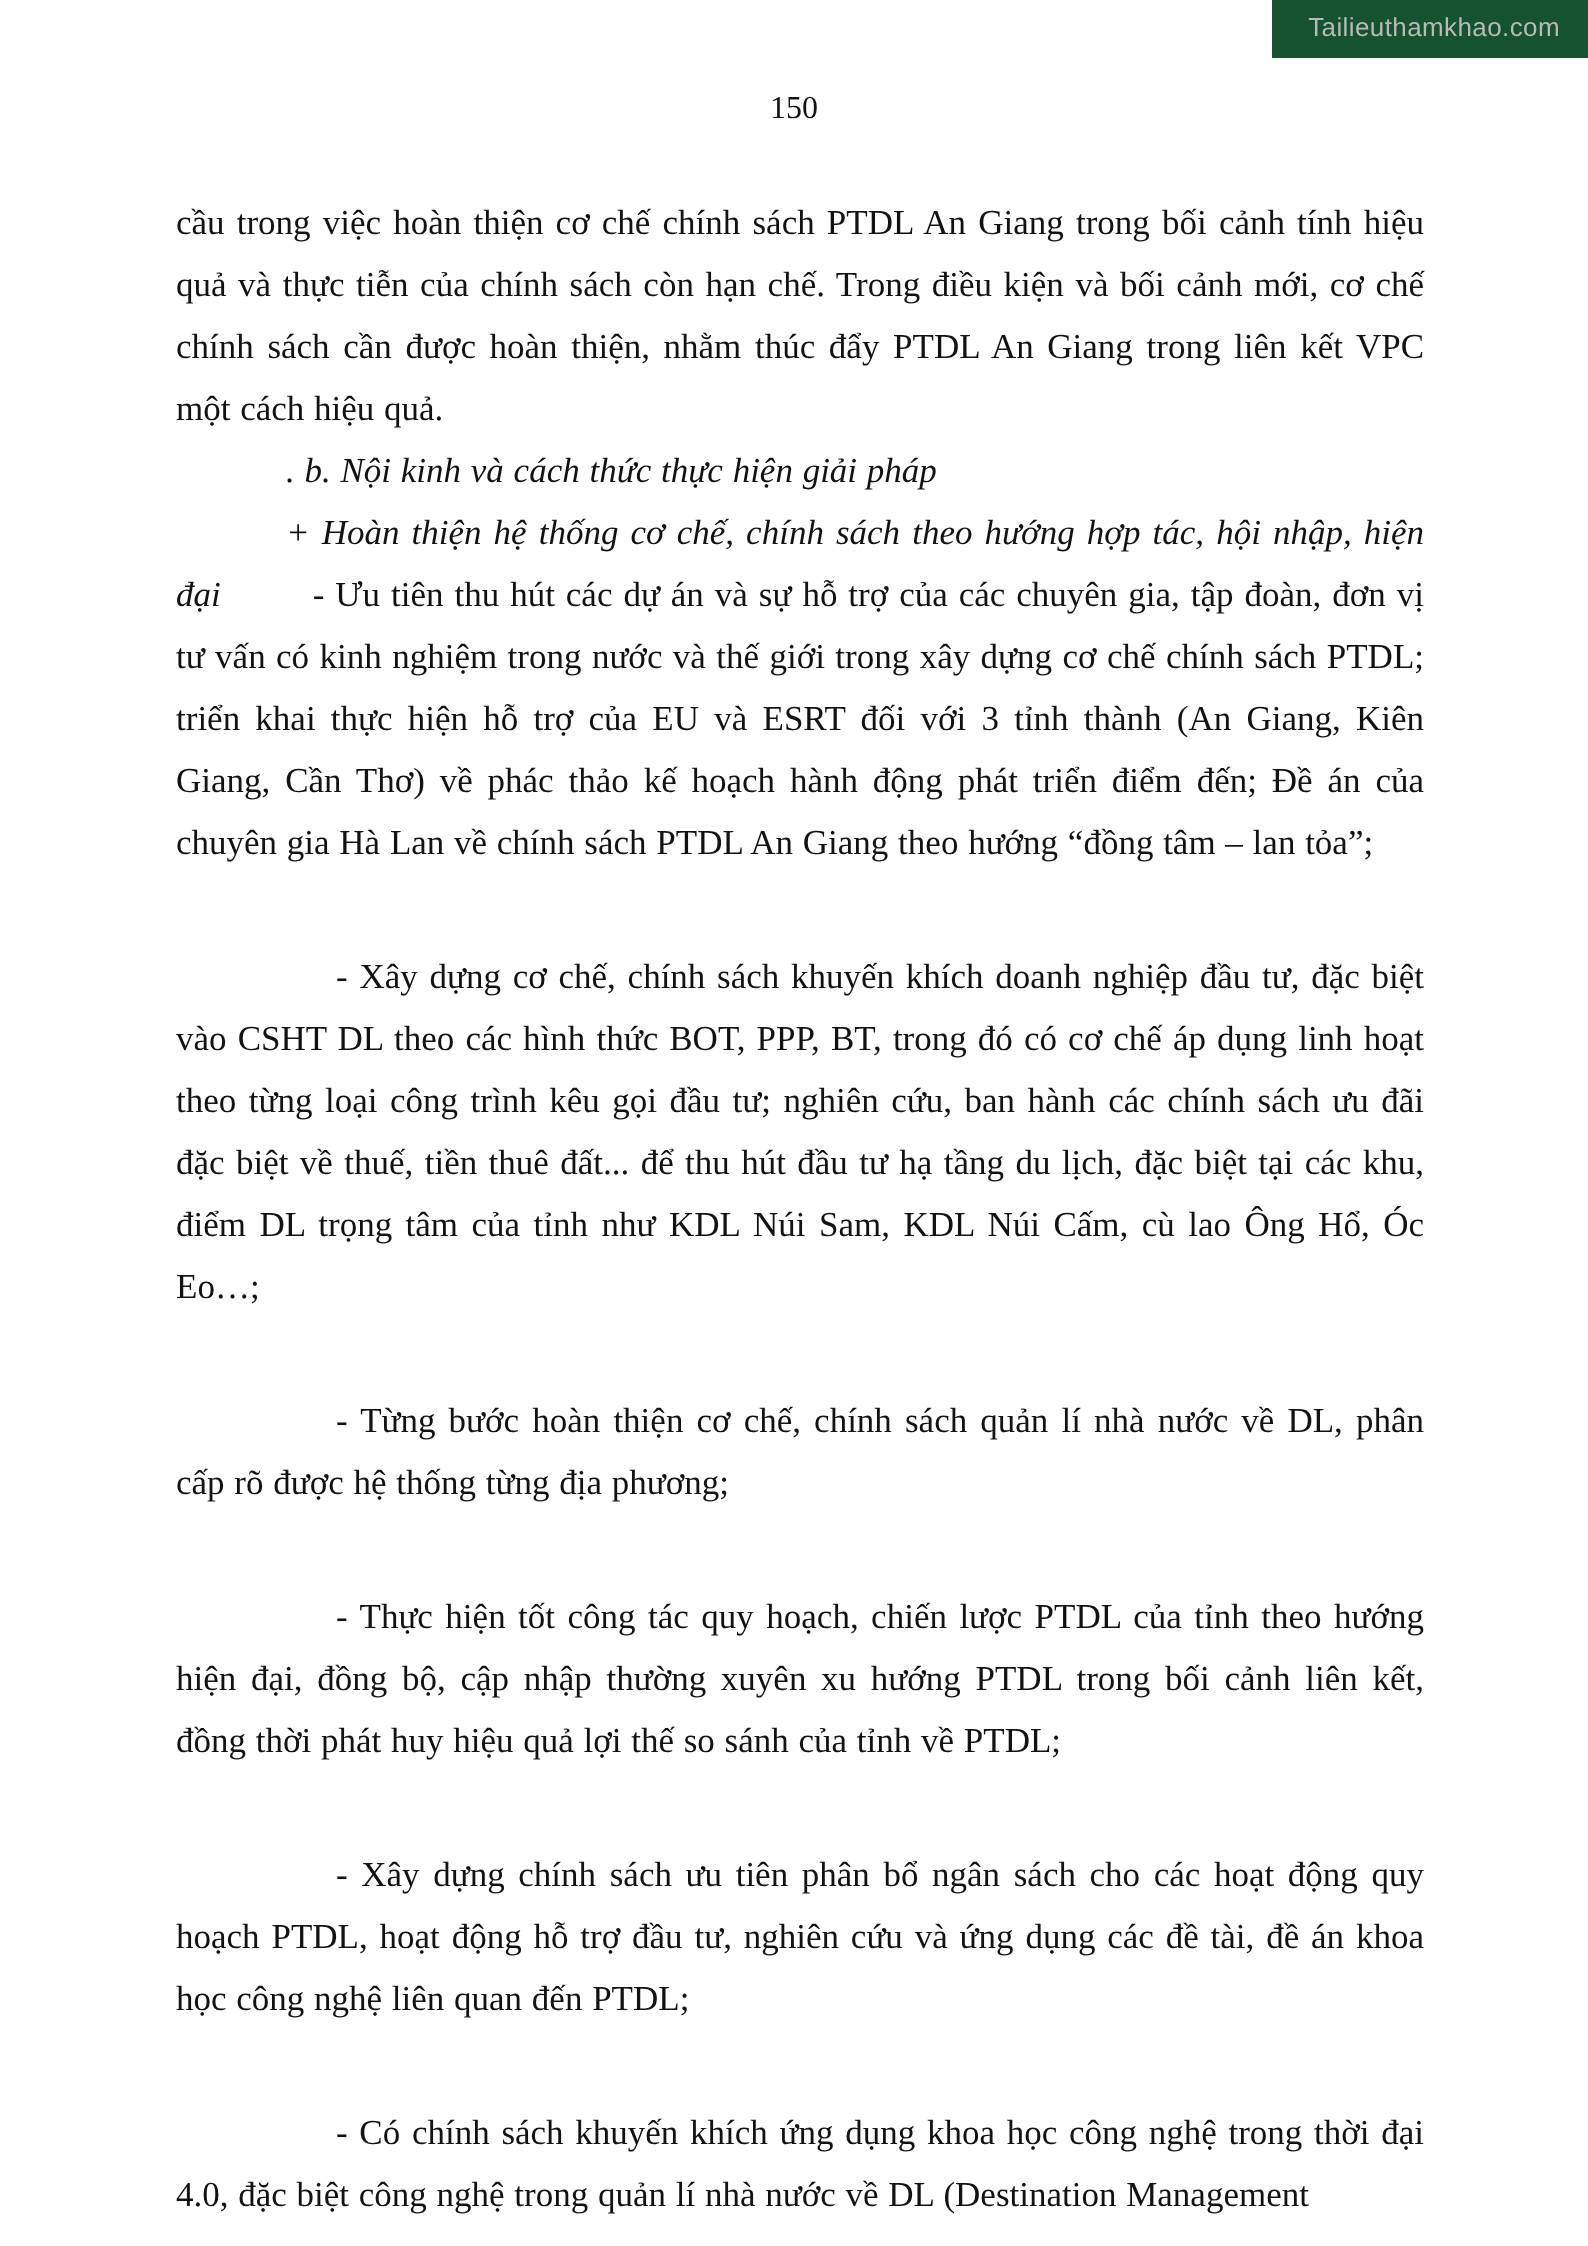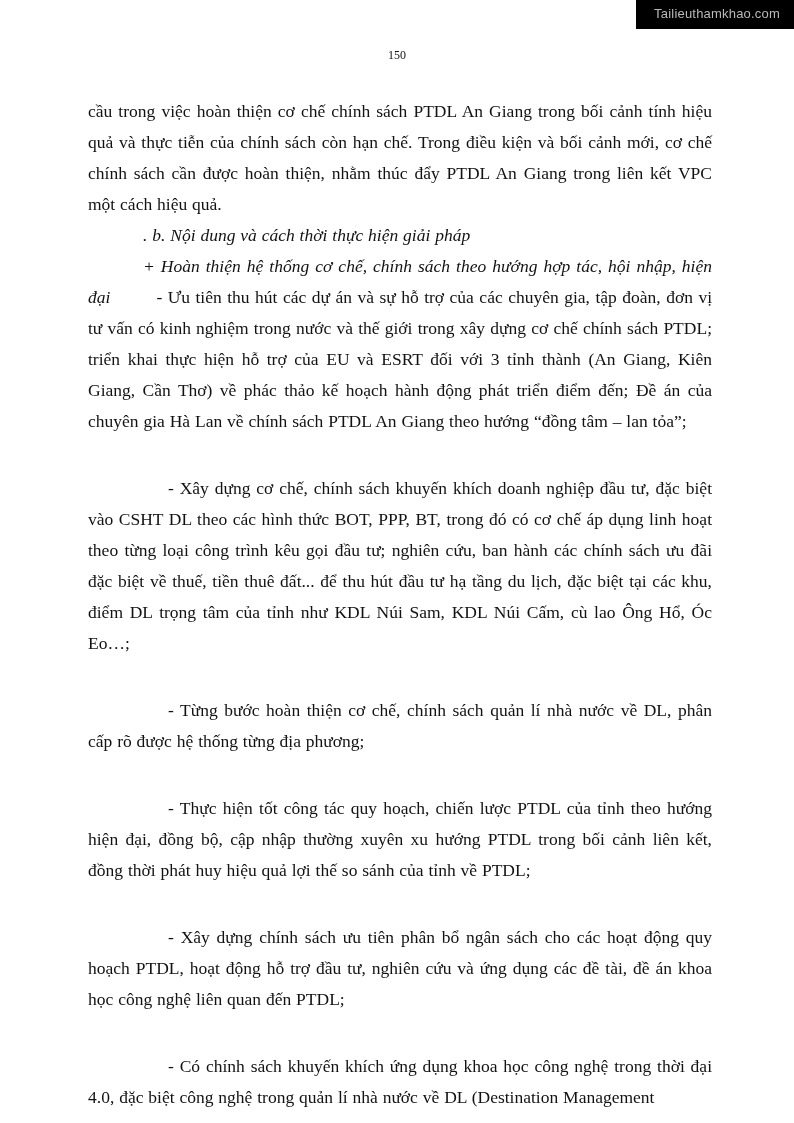--- a/index.html
+++ b/index.html
@@ -15,32 +15,32 @@
   .page {
     width: 794px;
     height: 1123px;
     position: relative;
     background: #ffffff;
   }
   .watermark {
     position: absolute;
     top: 0;
     right: 0;
-    background: #000000;
+    background: #14532d;
     color: #b9b9b9;
     font-family: "Liberation Sans", sans-serif;
     font-size: 13px;
     line-height: 16px;
     padding: 6px 14px 7px 18px;
     letter-spacing: 0.2px;
   }
   .page-number {
     text-align: center;
     padding-top: 44px;
-    font-size: 12px;
+    font-size: 16px;
     line-height: 22px;
   }
   .doc-body {
     margin: 30px 82px 0 88px;
     font-size: 17.5px;
     line-height: 31px;
     text-align: justify;
     word-spacing: 0.5px;
   }
   .para { margin: 0; }
@@ -52,21 +52,21 @@
 </head>
 <body>
 
 <div class="page">
   <div class="watermark">Tailieuthamkhao.com</div>
 
   <div class="page-number">150</div>
 
   <div class="doc-body">
       <p class="para"><span>cầu trong việc hoàn thiện cơ chế chính sách PTDL An Giang trong bối cảnh tính hiệu quả và thực tiễn của chính sách còn hạn chế. Trong điều kiện và bối cảnh mới, cơ chế chính sách cần được hoàn thiện, nhằm thúc đẩy PTDL An Giang trong liên kết VPC một cách hiệu quả.</span></p>
-      <p class="para indent-sm"><span class="italic">. b. Nội dung và cách thời thực hiện giải pháp</span></p>
+      <p class="para indent-sm"><span class="italic">. b. Nội kinh và cách thức thực hiện giải pháp</span></p>
       <p class="para indent-sm"><span class="italic">+ Hoàn thiện hệ thống cơ chế, chính sách theo hướng hợp tác, hội nhập, hiện đại</span><span class="gap-before">- Ưu tiên thu hút các dự án và sự hỗ trợ của các chuyên gia, tập đoàn, đơn vị tư vấn có kinh nghiệm trong nước và thế giới trong xây dựng cơ chế chính sách PTDL; triển khai thực hiện hỗ trợ của EU và ESRT đối với 3 tỉnh thành (An Giang, Kiên Giang, Cần Thơ) về phác thảo kế hoạch hành động phát triển điểm đến; Đề án của chuyên gia Hà Lan về chính sách PTDL An Giang theo hướng “đồng tâm – lan tỏa”;</span></p>
       <p class="para indent-md"><span>- Xây dựng cơ chế, chính sách khuyến khích doanh nghiệp đầu tư, đặc biệt vào CSHT DL theo các hình thức BOT, PPP, BT, trong đó có cơ chế áp dụng linh hoạt theo từng loại công trình kêu gọi đầu tư; nghiên cứu, ban hành các chính sách ưu đãi đặc biệt về thuế, tiền thuê đất... để thu hút đầu tư hạ tầng du lịch, đặc biệt tại các khu, điểm DL trọng tâm của tỉnh như KDL Núi Sam, KDL Núi Cấm, cù lao Ông Hổ, Óc Eo…;</span></p>
       <p class="para indent-md"><span>- Từng bước hoàn thiện cơ chế, chính sách quản lí nhà nước về DL, phân cấp rõ được hệ thống từng địa phương;</span></p>
       <p class="para indent-md"><span>- Thực hiện tốt công tác quy hoạch, chiến lược PTDL của tỉnh theo hướng hiện đại, đồng bộ, cập nhập thường xuyên xu hướng PTDL trong bối cảnh liên kết, đồng thời phát huy hiệu quả lợi thế so sánh của tỉnh về PTDL;</span></p>
       <p class="para indent-md"><span>- Xây dựng chính sách ưu tiên phân bổ ngân sách cho các hoạt động quy hoạch PTDL, hoạt động hỗ trợ đầu tư, nghiên cứu và ứng dụng các đề tài, đề án khoa học công nghệ liên quan đến PTDL;</span></p>
       <p class="para indent-md"><span>- Có chính sách khuyến khích ứng dụng khoa học công nghệ trong thời đại 4.0, đặc biệt công nghệ trong quản lí nhà nước về DL (Destination Management</span></p>
     </div>
 </div>
 
 </body></html>

